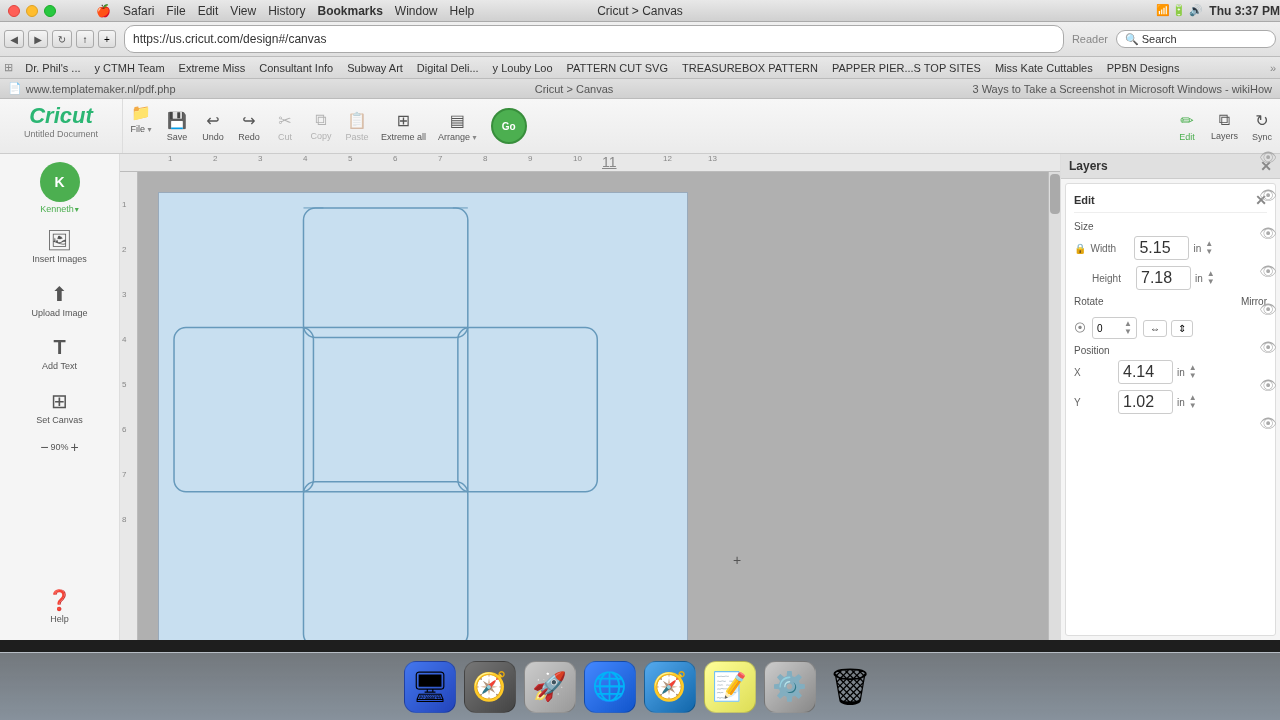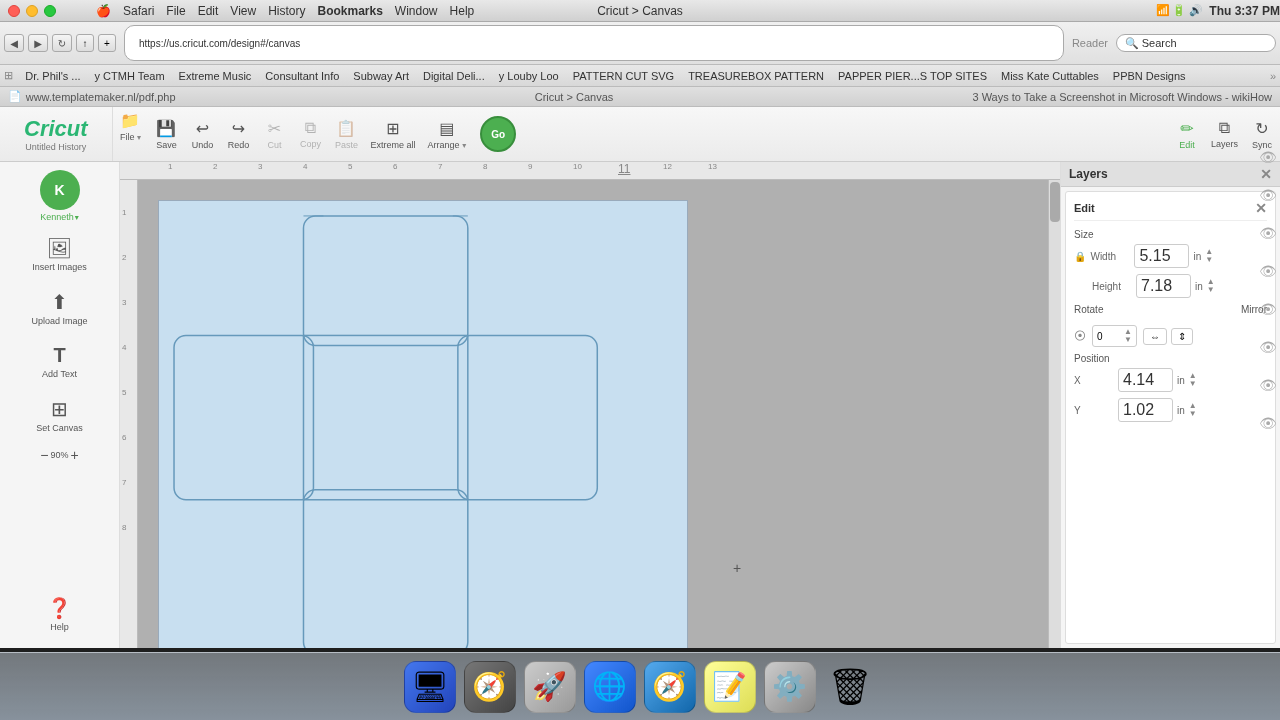--- a/index.html
+++ b/index.html
@@ -20,21 +20,21 @@
     .menu-right { margin-left: auto; display: flex; align-items: center; gap: 6px; font-size: 11px; color: #333; }
     .menu-time { font-size: 12px; font-weight: 700; }
 
     
     #address-bar-area {
       width: 100%; background: linear-gradient(to bottom, #f0f0f0, #e0e0e0);
       border-bottom: 1px solid #bbb; padding: 3px 4px; display: flex; flex-direction: column; gap: 2px;
     }
     .nav-row { display: flex; align-items: center; gap: 4px; }
     .nav-btn { width: 20px; height: 18px; background: linear-gradient(to bottom, #f5f5f5, #ddd); border: 1px solid #aaa; border-radius: 3px; cursor: pointer; display: flex; align-items: center; justify-content: center; font-size: 10px; color: #555; }
-    .address-box { flex: 1; height: 36px; background: white; border: 1px solid #aaa; border-radius: 10px; padding: 0 14px; font-size: 10px; color: #333; display: flex; align-items: center; }
+    .address-box { flex: 1; height: 28px; background: white; border: 1px solid #aaa; border-radius: 10px; padding: 0 8px; font-size: 12px; color: #333; display: flex; align-items: center; }
     .search-box { width: 160px; height: 18px; background: white; border: 1px solid #aaa; border-radius: 10px; padding: 0 8px; font-size: 11px; color: #333; display: flex; align-items: center; }
 
     
     #bookmarks-bar {
       width: 100%; height: 22px; background: linear-gradient(to bottom, #e8e8e8, #d8d8d8);
       border-bottom: 1px solid #bbb; display: flex; align-items: center; padding: 0 4px; gap: 2px; overflow: hidden;
     }
     .bookmark-item { padding: 2px 6px; font-size: 11px; color: #333; white-space: nowrap; cursor: pointer; border-radius: 3px; }
 
     
@@ -49,21 +49,21 @@
     #app-area {
       width: 100%; display: flex; flex-direction: column;
       height: calc(720px - 22px - 22px - 38px - 22px - 20px - 55px);
     }
 
     
     #cricut-toolbar {
       width: 100%; height: 55px; background: linear-gradient(to bottom, #f7f7f7, #ebebeb);
       border-bottom: 1px solid #ccc; display: flex; align-items: center; gap: 0;
     }
-    .toolbar-section { display: flex; align-items: center; padding: 0 8px; height: 100%; border-right: 1px solid #ddd; }
+    .toolbar-section { display: flex; padding: 0 8px; height: 100%; border-right: 1px solid #ddd; }
 
     
     .cricut-logo-area { display: flex; flex-direction: column; align-items: center; padding: 0 12px; }
 
     
     .toolbar-right { margin-left: auto; display: flex; align-items: center; height: 100%; }
 
     
     #sidebar {
       width: 120px; background: #f5f5f5; border-right: 1px solid #ddd;
@@ -171,21 +171,21 @@
     <div class="address-box" style="margin:0 4px;">https://us.cricut.com/design#/canvas</div>
     <div style="font-size:11px;color:#888;margin-right:4px;">Reader</div>
     <div class="search-box">🔍 Search</div>
   </div>
 </div>
 
 <div id="bookmarks-bar">
   <span style="font-size:11px;color:#888;margin-right:4px;">⊞</span>
   <span class="bookmark-item">Dr. Phil's ...</span>
   <span class="bookmark-item">y CTMH Team</span>
-  <span class="bookmark-item">Extreme Music</span>
+  <span class="bookmark-item">Extreme Miss</span>
   <span class="bookmark-item">Consultant Info</span>
   <span class="bookmark-item">Subway Art</span>
   <span class="bookmark-item">Digital Deli...</span>
   <span class="bookmark-item">y Louby Loo</span>
   <span class="bookmark-item">PATTERN CUT SVG</span>
   <span class="bookmark-item">TREASUREBOX PATTERN</span>
   <span class="bookmark-item">PAPPER PIER...S TOP SITES</span>
   <span class="bookmark-item">Miss Kate Cuttables</span>
   <span class="bookmark-item">PPBN Designs</span>
   <span style="margin-left:auto;font-size:11px;color:#888;">»</span>
@@ -198,21 +198,21 @@
   <span class="page-url-right">3 Ways to Take a Screenshot in Microsoft Windows - wikiHow</span>
 </div>
 
 <div id="app-area">
 
   <div id="cricut-toolbar">
 
     <div class="toolbar-section" style="border-right:1px solid #ddd;padding:4px 12px;">
       <div class="cricut-logo-area">
         <div style="font-size:22px;font-weight:bold;color:#2bb673;font-style:italic;">Cricut</div>
-        <div style="font-size:9px;color:#777;">Untitled History</div>
+        <div style="font-size:9px;color:#777;">Untitled Document</div>
       </div>
     </div>
 
     <div class="tb-icon-btn toolbar-section" style="border-right:none;">
       <span class="tb-icon">📁</span>
       <span class="tb-icon-label"><span>File</span> <span class="dropdown-arrow">▾</span></span>
     </div>
 
     <div class="tb-icon-btn">
       <span class="tb-icon">💾</span>
@@ -326,21 +326,21 @@
             <span style="position:absolute;left:30px;font-size:8px;color:#888;">1</span>
             <span style="position:absolute;left:75px;font-size:8px;color:#888;">2</span>
             <span style="position:absolute;left:120px;font-size:8px;color:#888;">3</span>
             <span style="position:absolute;left:165px;font-size:8px;color:#888;">4</span>
             <span style="position:absolute;left:210px;font-size:8px;color:#888;">5</span>
             <span style="position:absolute;left:255px;font-size:8px;color:#888;">6</span>
             <span style="position:absolute;left:300px;font-size:8px;color:#888;">7</span>
             <span style="position:absolute;left:345px;font-size:8px;color:#888;">8</span>
             <span style="position:absolute;left:390px;font-size:8px;color:#888;">9</span>
             <span style="position:absolute;left:435px;font-size:8px;color:#888;">10</span>
-            <span style="position:absolute;left:480px;font-size:12px;color:#888;text-decoration:underline;">11</span>
+            <span style="position:absolute;left:464px;font-size:14px;color:#888;text-decoration:underline;">11</span>
             <span style="position:absolute;left:525px;font-size:8px;color:#888;">12</span>
             <span style="position:absolute;left:570px;font-size:8px;color:#888;">13</span>
           </div>
         </div>
       </div>
 
       <div class="ruler-v-container">
 
         <div class="ruler-v" style="position:relative;">
           <span style="position:absolute;top:28px;left:2px;font-size:8px;color:#888;writing-mode:horizontal-tb;">1</span>

